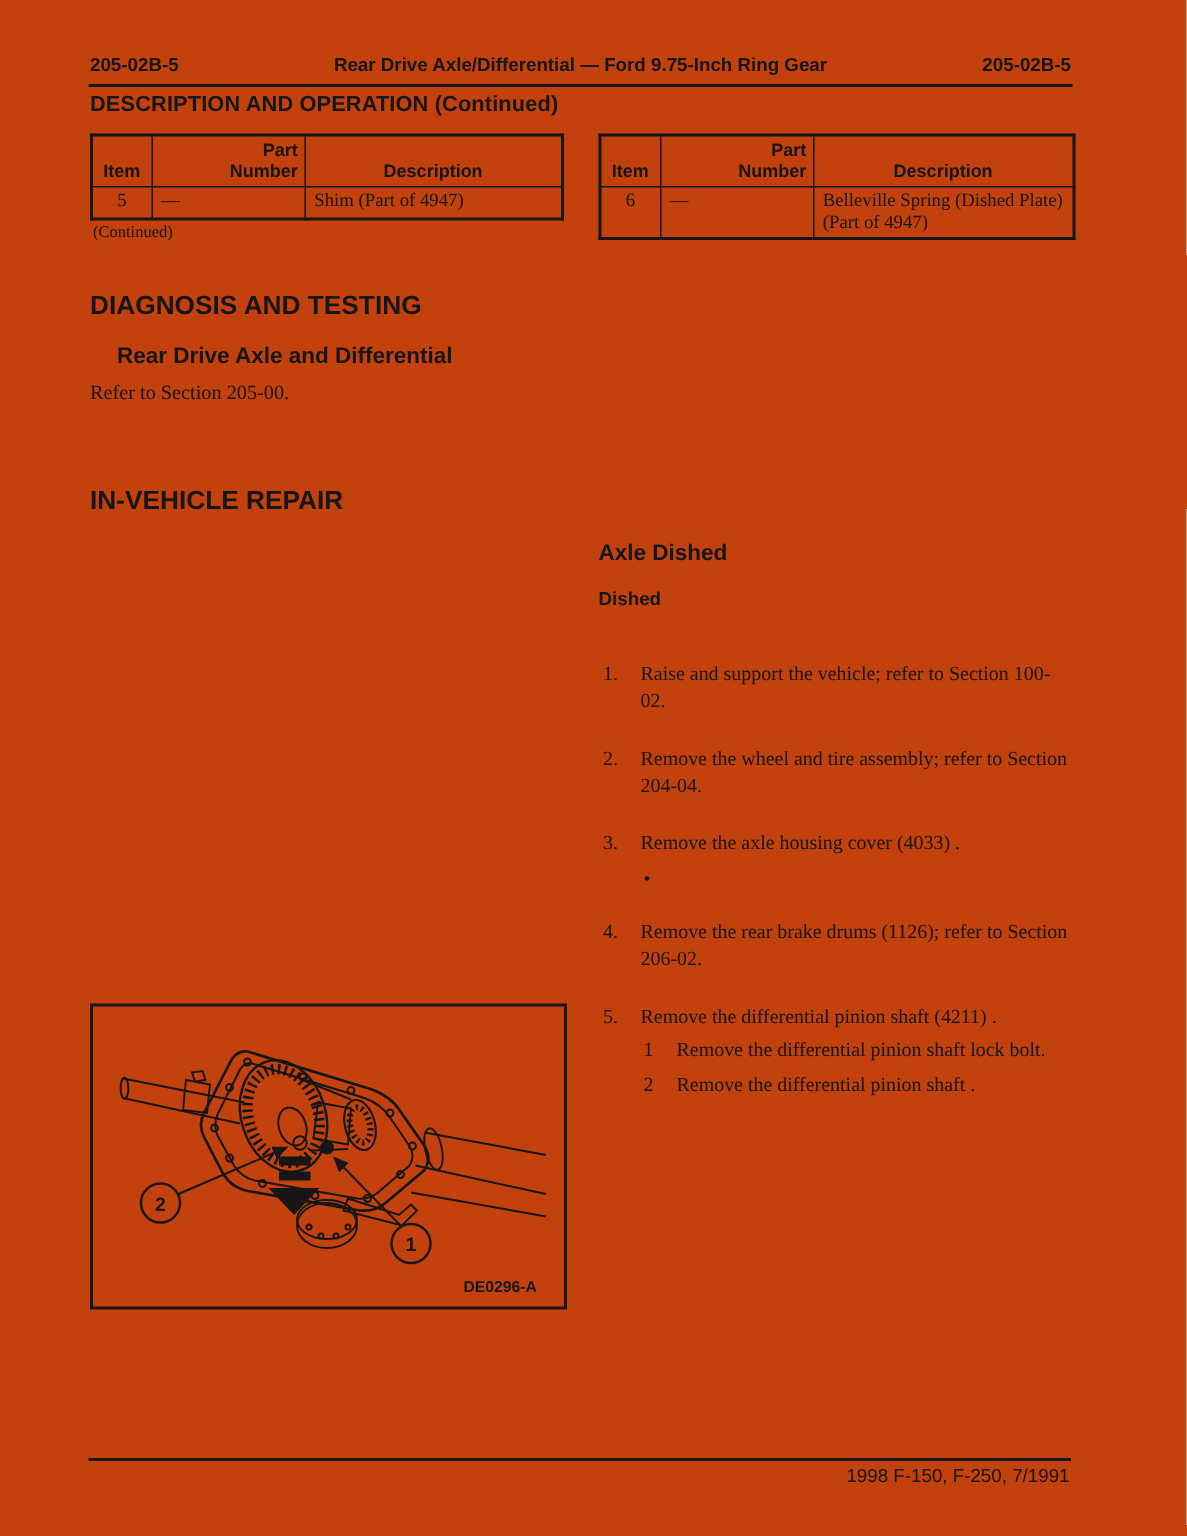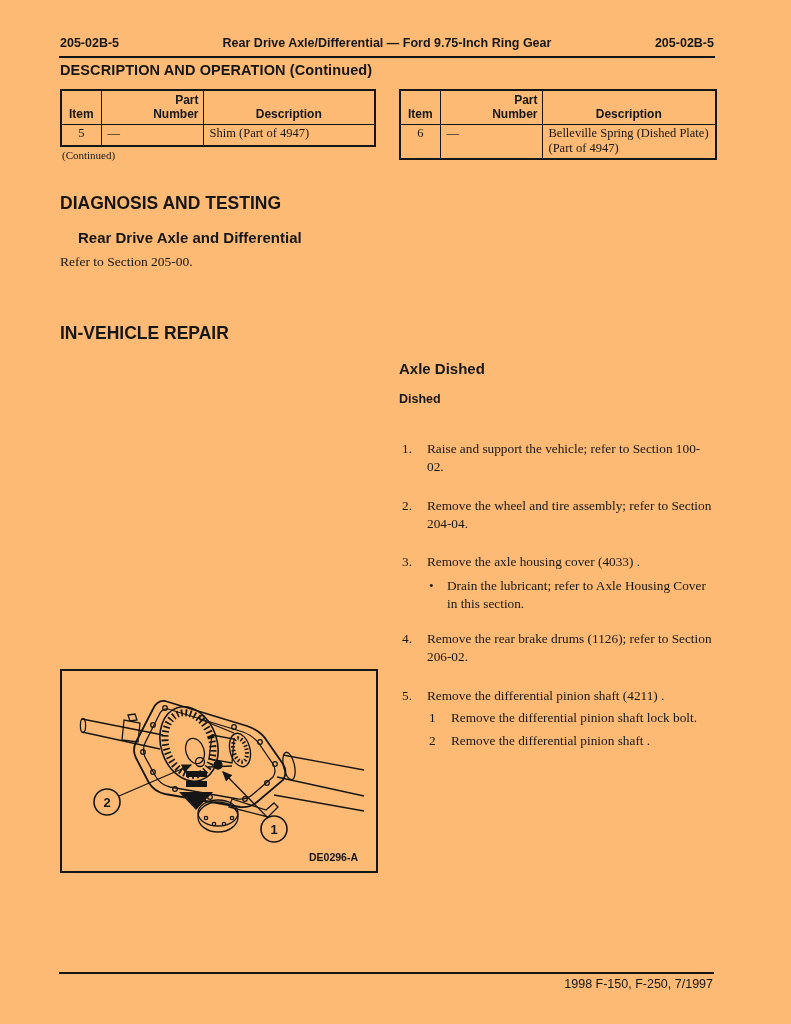--- a/index.html
+++ b/index.html
@@ -1,19 +1,19 @@
 <!DOCTYPE html>
 <html><head>
 <meta charset="utf-8">
 <style>
   * { margin:0; padding:0; box-sizing:border-box; }
   html,body { background:#e8e8e8; }
   .page {
     position:relative; width:791px; height:1024px; margin:0 auto;
-    background:#fdba74; color:#161616; overflow:hidden;
+    background:#c2410c; color:#161616; overflow:hidden;
     font-family:"Liberation Serif", serif;
   }
 
   
   .running-header {
     position:absolute; top:36px; left:60px; width:654px;
     display:flex; justify-content:space-between; align-items:baseline;
     font-family:"Liberation Sans", sans-serif; font-weight:bold; font-size:12.5px;
   }
   .header-rule { position:absolute; top:56px; left:59px; width:656px; height:2px; background:#161616; }
@@ -136,21 +136,20 @@
     <div class="step m-s2">
       <span class="marker">2.</span>
       <span class="stext">Remove the wheel and tire assembly; refer to Section 204-04.</span>
     </div>
     <div class="step m-s3">
       <span class="marker">3.</span>
       <span class="stext">Remove the axle housing cover (4033) .</span>
     </div>
     <div class="step bullet m-b1">
       <span class="marker">•</span>
-      <span class="stext">Drain the lubricant; refer to Axle Housing Cover in this section.</span>
     </div>
     <div class="step m-s4">
       <span class="marker">4.</span>
       <span class="stext">Remove the rear brake drums (1126); refer to Section 206-02.</span>
     </div>
     <div class="step m-s5">
       <span class="marker">5.</span>
       <span class="stext">Remove the differential pinion shaft (4211) .</span>
     </div>
     <div class="step substep m-u1">
@@ -243,15 +242,15 @@
       </g>
       <g fill="#161616" stroke="none" font-family="Liberation Sans, sans-serif" font-weight="bold">
         <text x="45" y="136" font-size="13" text-anchor="middle">2</text>
         <text x="212" y="163" font-size="13" text-anchor="middle">1</text>
         <text x="296" y="190" font-size="10.5" text-anchor="end">DE0296-A</text>
       </g>
     </svg>
   </div>
 
   <div class="footer-rule"></div>
-  <div class="footer-text">1998 F-150, F-250, 7/1997</div>
+  <div class="footer-text">1998 F-150, F-250, 7/1991</div>
 
 </div>
 
 </body></html>

